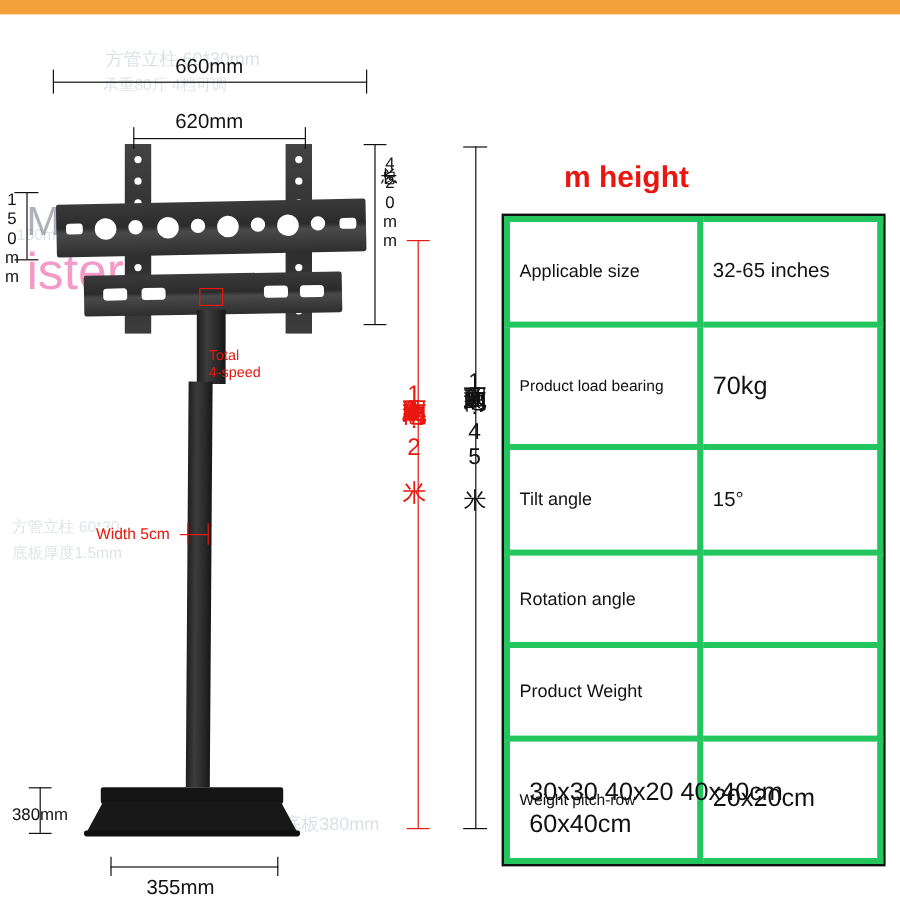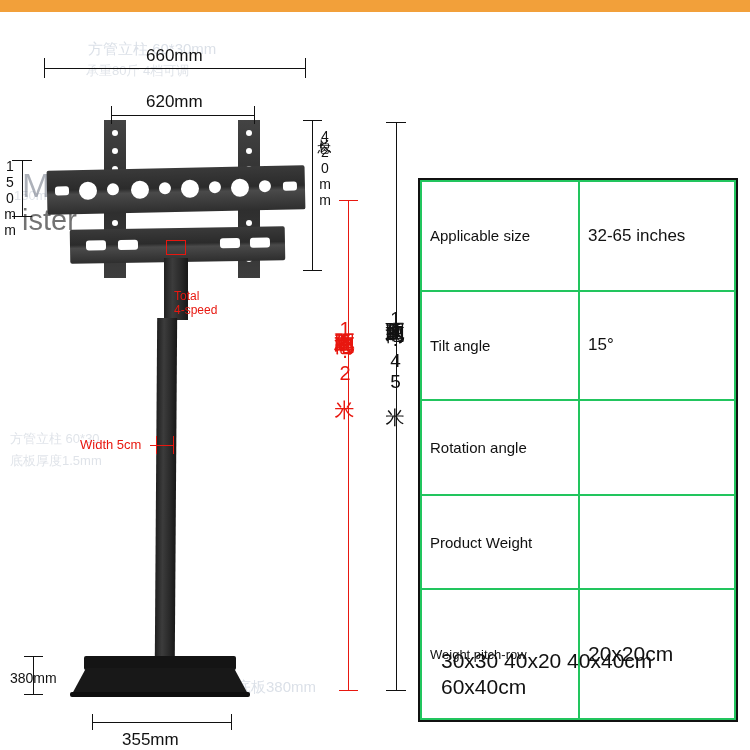--- a/index.html
+++ b/index.html
@@ -76,21 +76,21 @@
 
   
   .spec-table{
     position:absolute;
     border:2px solid #111;
     border-collapse:collapse;
     background:#fff;
   }
   .spec-table table{border-collapse:collapse;width:100%;height:100%;}
   .spec-table td{
-    border:2px solid #22c55e;
+    border:5px solid #22c55e;
     padding:0 8px;
     vertical-align:middle;
     color:#111;
   }
   .k{width:140px;font-size:15px;}
   .k.sm{font-size:13px;}
   .v{font-size:17px;}
   .v.sm{font-size:12px;line-height:1.2;}
   .v.big{font-size:21px;}
   .bottom-wrap{
@@ -109,21 +109,21 @@
   <div class="abs wm2" style="left:86px;top:62px;">承重80斤 4档可调</div>
   <div class="abs wm2" style="left:14px;top:188px;">150mm</div>
   <div class="abs wm2" style="left:10px;top:430px;">方管立柱 60*30</div>
   <div class="abs wm2" style="left:10px;top:452px;">底板厚度1.5mm</div>
   <div class="abs wmbig" style="left:560px;top:440px;">1.45米/1.76米</div>
   <div class="abs wm" style="left:236px;top:678px;">底板380mm</div>
   <div class="abs wm" style="left:520px;top:672px;">20*15cm</div>
   <div class="abs wmbig" style="left:556px;top:548px;">120°左右旋转</div>
 
   <div class="abs" style="left:22px;top:168px;color:#6b7280;opacity:.55;font-size:34px;line-height:1.0;">Min-</div>
-  <div class="abs" style="left:22px;top:206px;color:#000000;opacity:.55;font-size:29px;line-height:1.0;">ister</div>
+  <div class="abs" style="left:22px;top:206px;color:#ec4899;opacity:.55;font-size:43px;line-height:1.0;">ister</div>
 
   <div class="abs rail" style="left:104px;top:120px;width:22px;height:158px;"></div>
   <div class="abs rail" style="left:238px;top:120px;width:22px;height:158px;"></div>
 
   <div class="abs" style="left:104px;top:120px;width:22px;height:158px;">
     <div class="hole" style="left:8px;top:10px;width:6px;height:6px;"></div>
     <div class="hole" style="left:8px;top:28px;width:6px;height:6px;"></div>
     <div class="hole" style="left:8px;top:46px;width:6px;height:6px;"></div>
     <div class="hole" style="left:8px;top:64px;width:6px;height:6px;"></div>
     <div class="hole" style="left:8px;top:82px;width:6px;height:6px;"></div>
@@ -214,29 +214,34 @@
   <div class="abs redlabel" style="left:80px;top:438px;font-size:13px;">Width 5cm</div>
   <div class="abs redh" style="left:150px;top:445px;width:24px;"></div>
   <div class="abs redv" style="left:156px;top:436px;height:18px;"></div>
   <div class="abs redv" style="left:173px;top:436px;height:18px;"></div>
 
   <div class="abs redv" style="left:348px;top:200px;height:490px;"></div>
   <div class="abs redh" style="left:339px;top:200px;width:19px;"></div>
   <div class="abs redh" style="left:339px;top:690px;width:19px;"></div>
   <div class="abs redvlabel" style="left:332px;top:318px;">中心距离到地面距离1.2米</div>
 
+  <div class="abs model-title" style="left:470px;top:134px;">m height</div>
 
   <div class="spec-table" style="left:418px;top:178px;width:316px;height:540px;">
     <table>
       <tbody>
         <tr>
           <td class="k">Applicable size</td>
           <td class="v">32-65 inches</td>
         </tr>
         <tr>
+          <td class="k sm">Product load bearing</td>
+          <td class="v big">70kg</td>
+        </tr>
+        <tr>
           <td class="k">Tilt angle</td>
           <td class="v">15°</td>
         </tr>
         <tr>
           <td class="k">Rotation angle</td>
           <td class="v"></td>
         </tr>
         <tr>
           <td class="k">Product Weight</td>
           <td class="v"></td>

